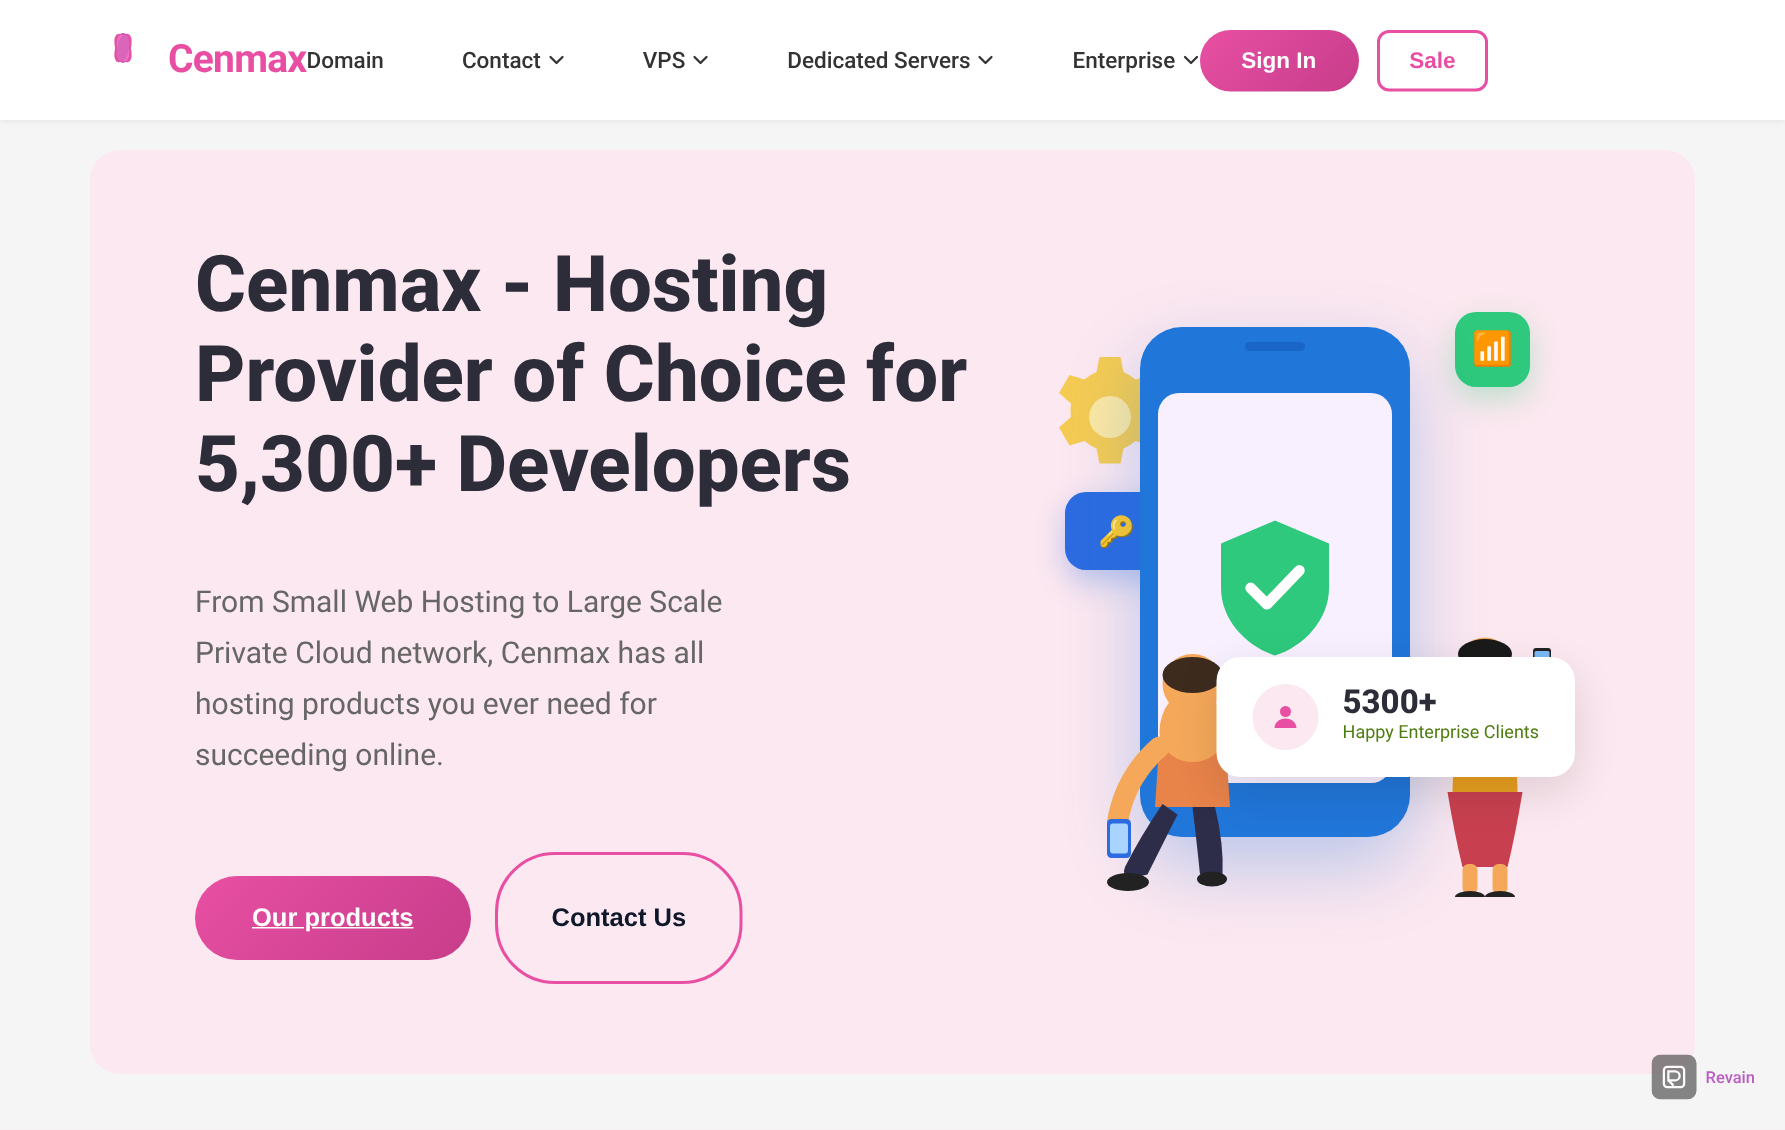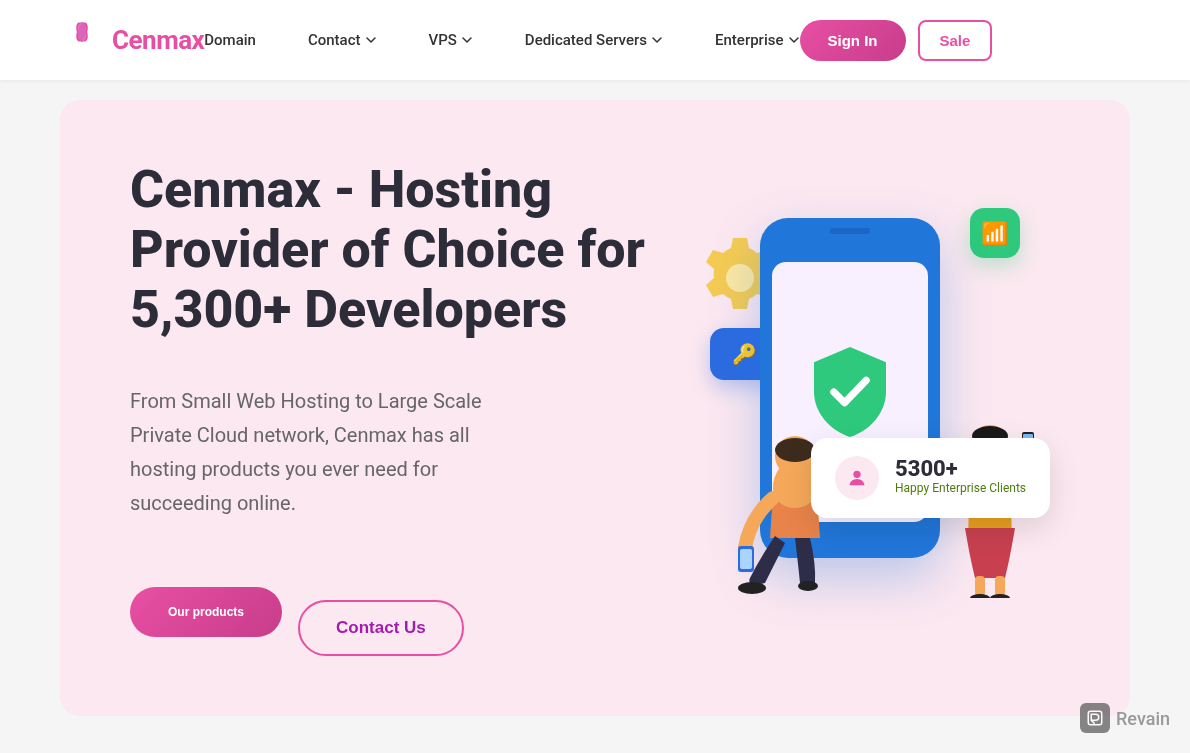--- a/index.html
+++ b/index.html
@@ -138,35 +138,35 @@
       gap: 16px;
       align-items: center;
     }
 
     .btn-products {
       background: linear-gradient(135deg, #e84fa3, #c73d8a);
       color: #fff;
       border: none;
       border-radius: 40px;
       padding: 18px 38px;
-      font-size: 12px;
-      font-weight: 600;
-      cursor: pointer;
-    }
-
-    .btn-contact {
-      background: transparent;
-      color: #a21caf;
-      border: 2px solid #e84fa3;
-      border-radius: 40px;
-      padding: 16px 36px;
       font-size: 17px;
       font-weight: 600;
       cursor: pointer;
-      margin-top: 32px;
+      text-decoration: underline;
+    }
+
+    .btn-contact {
+      background: transparent;
+      color: #0f172a;
+      border: 2px solid #e84fa3;
+      border-radius: 40px;
+      padding: 32px 36px;
+      font-size: 17px;
+      font-weight: 600;
+      cursor: pointer;
     }
 
     
     .hero-illustration {
       flex: 1;
       display: flex;
       justify-content: center;
       align-items: center;
       position: relative;
       min-height: 420px;
@@ -334,22 +334,22 @@
       background: #555;
       border-radius: 6px;
       display: flex;
       align-items: center;
       justify-content: center;
       color: #fff;
       font-size: 14px;
     }
 
     .revain-label {
-      font-size: 18px;
-      color: #737373;
+      font-size: 11px;
+      color: #a21caf;
       font-weight: 500;
     }
   </style>
 </head>
 <body>
 
 <header>
   <div class="logo">
 
     <svg class="logo-icon" viewBox="0 0 44 44">

